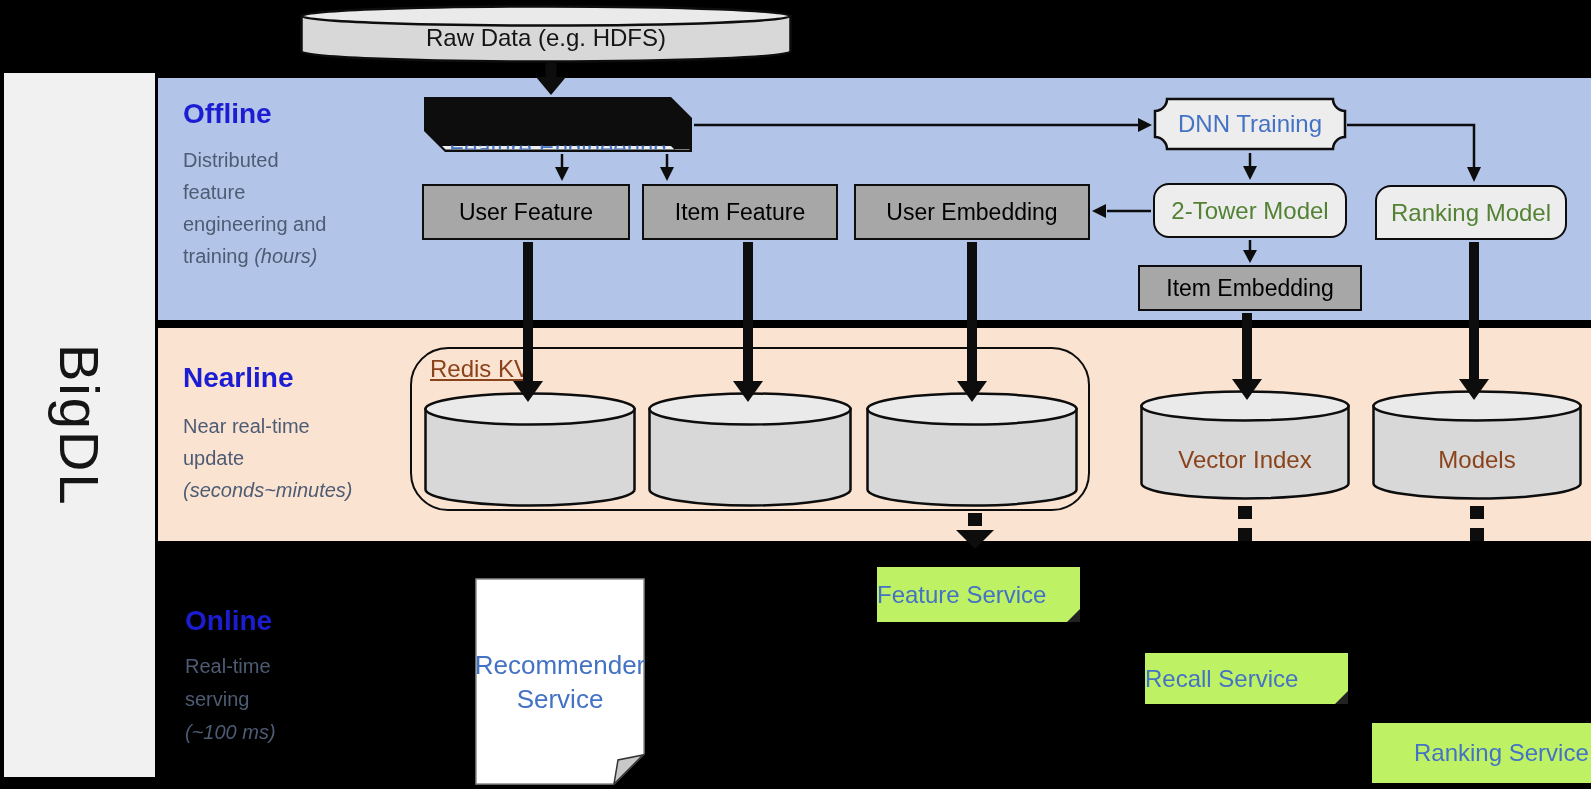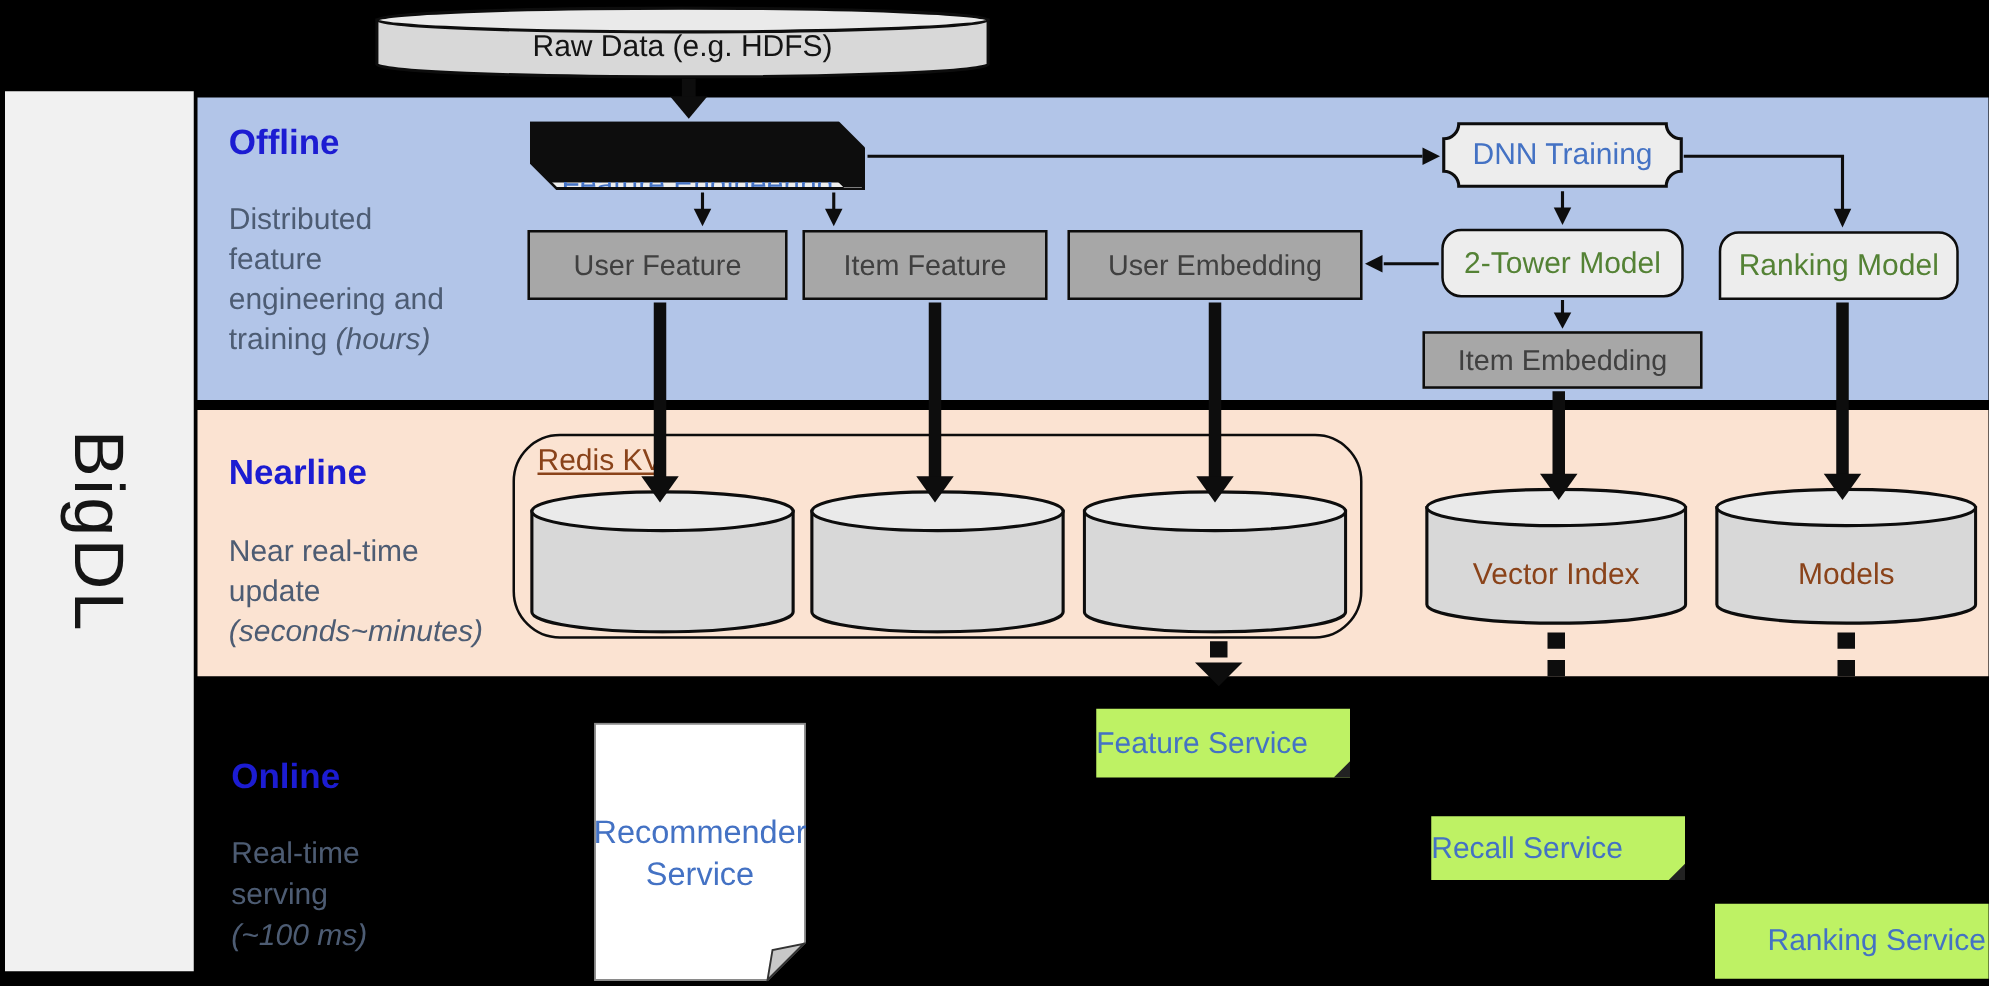--- a/index.html
+++ b/index.html
@@ -16,25 +16,25 @@
   .abs{position:absolute;}
   
   .sidebar{left:4px;top:73px;width:151px;height:704px;background:var(--sidebar_gray);
     display:flex;align-items:center;justify-content:center;}
   .sidebar-label{writing-mode:vertical-rl;font-size:56px;color:#151515;letter-spacing:2px;}
   .band-offline{left:158px;top:78px;width:1433px;height:242px;background:var(--band_blue);}
   .band-nearline{left:158px;top:328px;width:1433px;height:213px;background:var(--band_peach);}
   .band-online{left:158px;top:552px;width:1433px;height:237px;background:transparent;}
   
   .band-title{font-size:28px;font-weight:600;color:var(--title_blue);}
-  .band-desc{font-size:24px;line-height:32px;color:var(--desc_slate);margin-top:16px;}
+  .band-desc{font-size:20px;line-height:32px;color:var(--desc_slate);}
   .band-desc .it{font-style:italic;}
   
   .node{display:flex;align-items:center;justify-content:center;text-align:center;box-sizing:border-box;}
-  .darkbox{background:var(--node_dark);border:2.5px solid var(--outline);color:#404040;font-size:23px;font-weight:500;}
+  .darkbox{background:var(--node_dark);border:2.5px solid var(--outline);color:#000000;font-size:23px;font-weight:500;}
   .roundbox{background:var(--node_light);border:2.5px solid var(--outline);font-size:24px;font-weight:500;}
   .lbl-blue{color:var(--text_blue);}
   .lbl-green{color:var(--text_green);}
   .lbl-brown{color:var(--text_brown);}
   .lbl-dark{color:#141414;}
   
   .snip-outer{background:var(--outline);
     clip-path:polygon(0 0, calc(100% - 21px) 0, 100% 21px, 100% 100%, 21px 100%, 0 calc(100% - 21px));}
   .snip-inner{position:absolute;inset:2.5px;background:var(--node_light);
     clip-path:polygon(0 0, calc(100% - 19px) 0, 100% 19px, 100% 100%, 19px 100%, 0 calc(100% - 19px));

